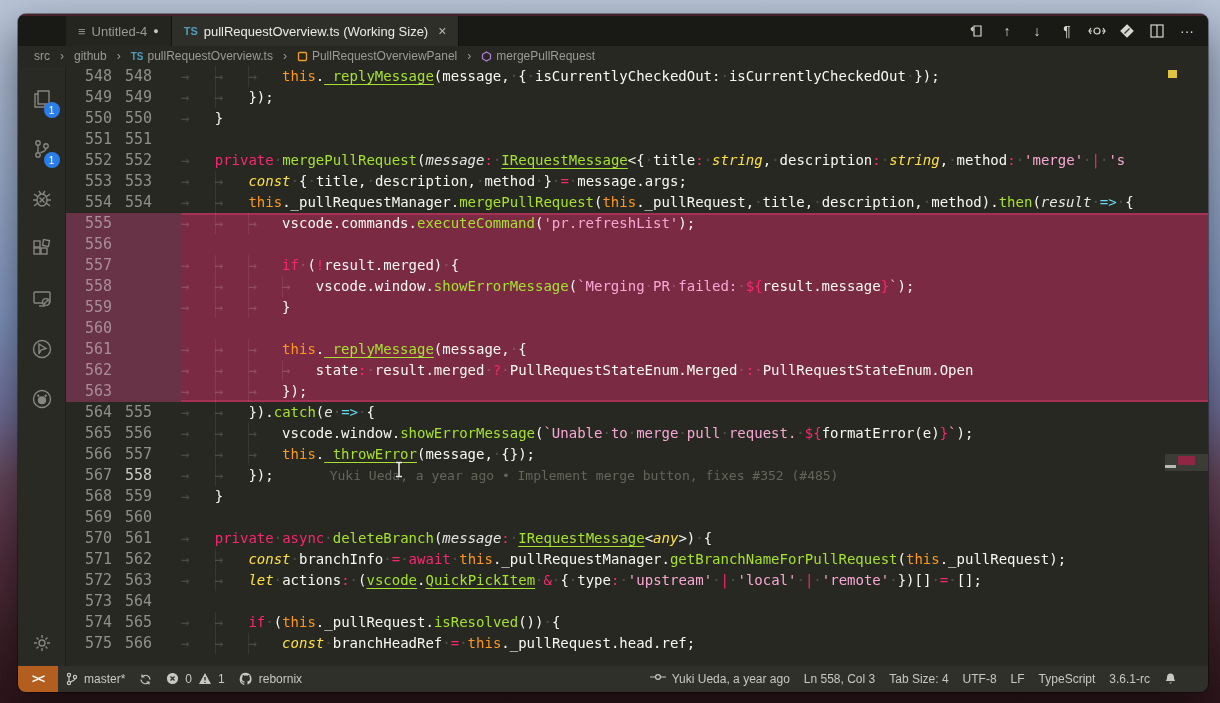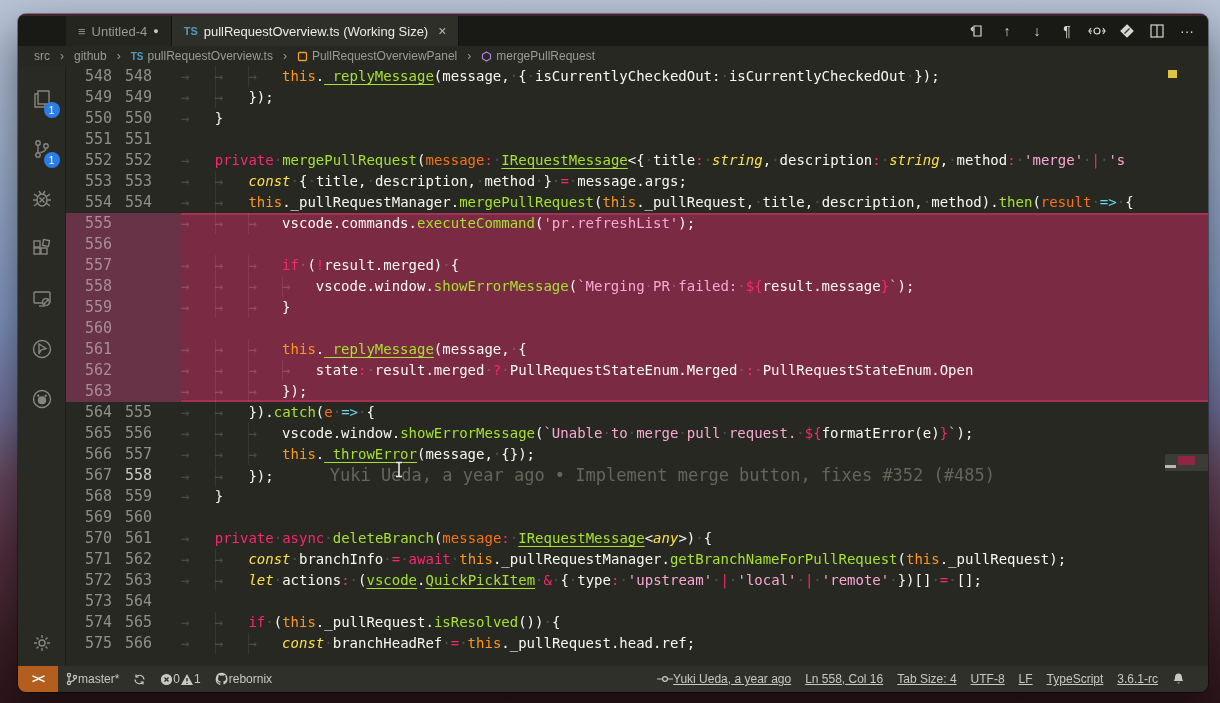--- a/index.html
+++ b/index.html
@@ -64,35 +64,35 @@
   .row.hl .num { color:#a98e99; }
   .row.hl-top { box-shadow:inset 0 2px 0 #a53154; }
   .row.hl-bot { box-shadow:inset 0 -2px 0 #a53154; }
   .num-zone { display:flex; flex:none; height:100%; align-items:center; }
   .tab-ws { display:inline-block; width:4ch; color:rgba(255,255,250,.16); }
   .tab-ws.guide { box-shadow:inset 1px 0 0 rgba(255,255,250,.08); }
   .ws { color:rgba(255,255,250,.18); }
   .w{color:#f8f8f2} .p{color:#f92672} .g{color:#a6e22e}
   .gu{color:#a6e22e; text-decoration:underline; text-underline-offset:3px;}
   .y{color:#f9a8d4} .c{color:#66d9ef} .ci{color:#fde047; font-style:italic}
-  .o{color:#fd971f} .oi{color:#f97316; }
-  .blame { color:#656559; margin-left:56px; font-size:17px; }
+  .o{color:#fd971f} .oi{color:#e5e5e5; font-style:italic}
+  .blame { color:#656559; margin-left:56px; font-size:13px; }
   .modified-marker { position:absolute; width:9px; height:8px; background:#e2c341; right:31px; top:4px; }
   .scroll-slider { position:absolute; right:0; top:388px; width:43px; height:17px; background:rgba(120,120,115,.25); }
   .removed-marker { position:absolute; right:13px; top:390px; width:17px; height:9px; background:#8f2644; }
   .cursor-marker { position:absolute; right:32px; top:399px; width:11px; height:3px; background:#b9b9b4; }
   .ibeam { position:absolute; left:328px; top:395px; }
   
   .statusbar { height:26px; background:#2f302a; display:flex; align-items:center; font-size:12px;
                color:#c8c8c2; flex:none; }
   .remote { width:40px; height:26px; background:#b35d1e; color:#fff; display:flex; align-items:center;
             justify-content:center; font-weight:bold; letter-spacing:-1px; flex:none; }
-  .sb-item { display:flex; align-items:center; gap:0; padding:0 7px; }
+  .sb-item { display:flex; gap:6px; padding:0 7px; }
   .sb-left { display:flex; align-items:center; }
-  .sb-right { margin-left:auto; display:flex; align-items:center; padding-right:16px;text-decoration:underline; }
+  .sb-right { margin-left:auto; display:flex; align-items:center; padding-right:24px; }
   .sb-item svg { stroke:#c8c8c2; fill:none; stroke-width:1.2; }
 </style>
 </head>
 <body>
 
 <div class="window">
 
   <div class="artifact-line"></div>
 
   <div class="tabstrip">
@@ -320,21 +320,21 @@
     </div>
     <div class="sb-right">
       <div class="sb-item">
         <svg width="16" height="10" viewBox="0 0 16 10">
             <circle cx="8" cy="5" r="2.4"></circle>
             <path d="M0 5h5.6M10.4 5H16"></path>
           </svg>
         <span>Yuki Ueda, a year ago</span>
       </div>
       <div class="sb-item">
-          <span>Ln 558, Col 16</span>
+          <span>Ln 558, Col 3</span>
         </div>
       <div class="sb-item">
           <span>Tab Size: 4</span>
         </div>
       <div class="sb-item">
           <span>UTF-8</span>
         </div>
       <div class="sb-item">
           <span>LF</span>
         </div>

